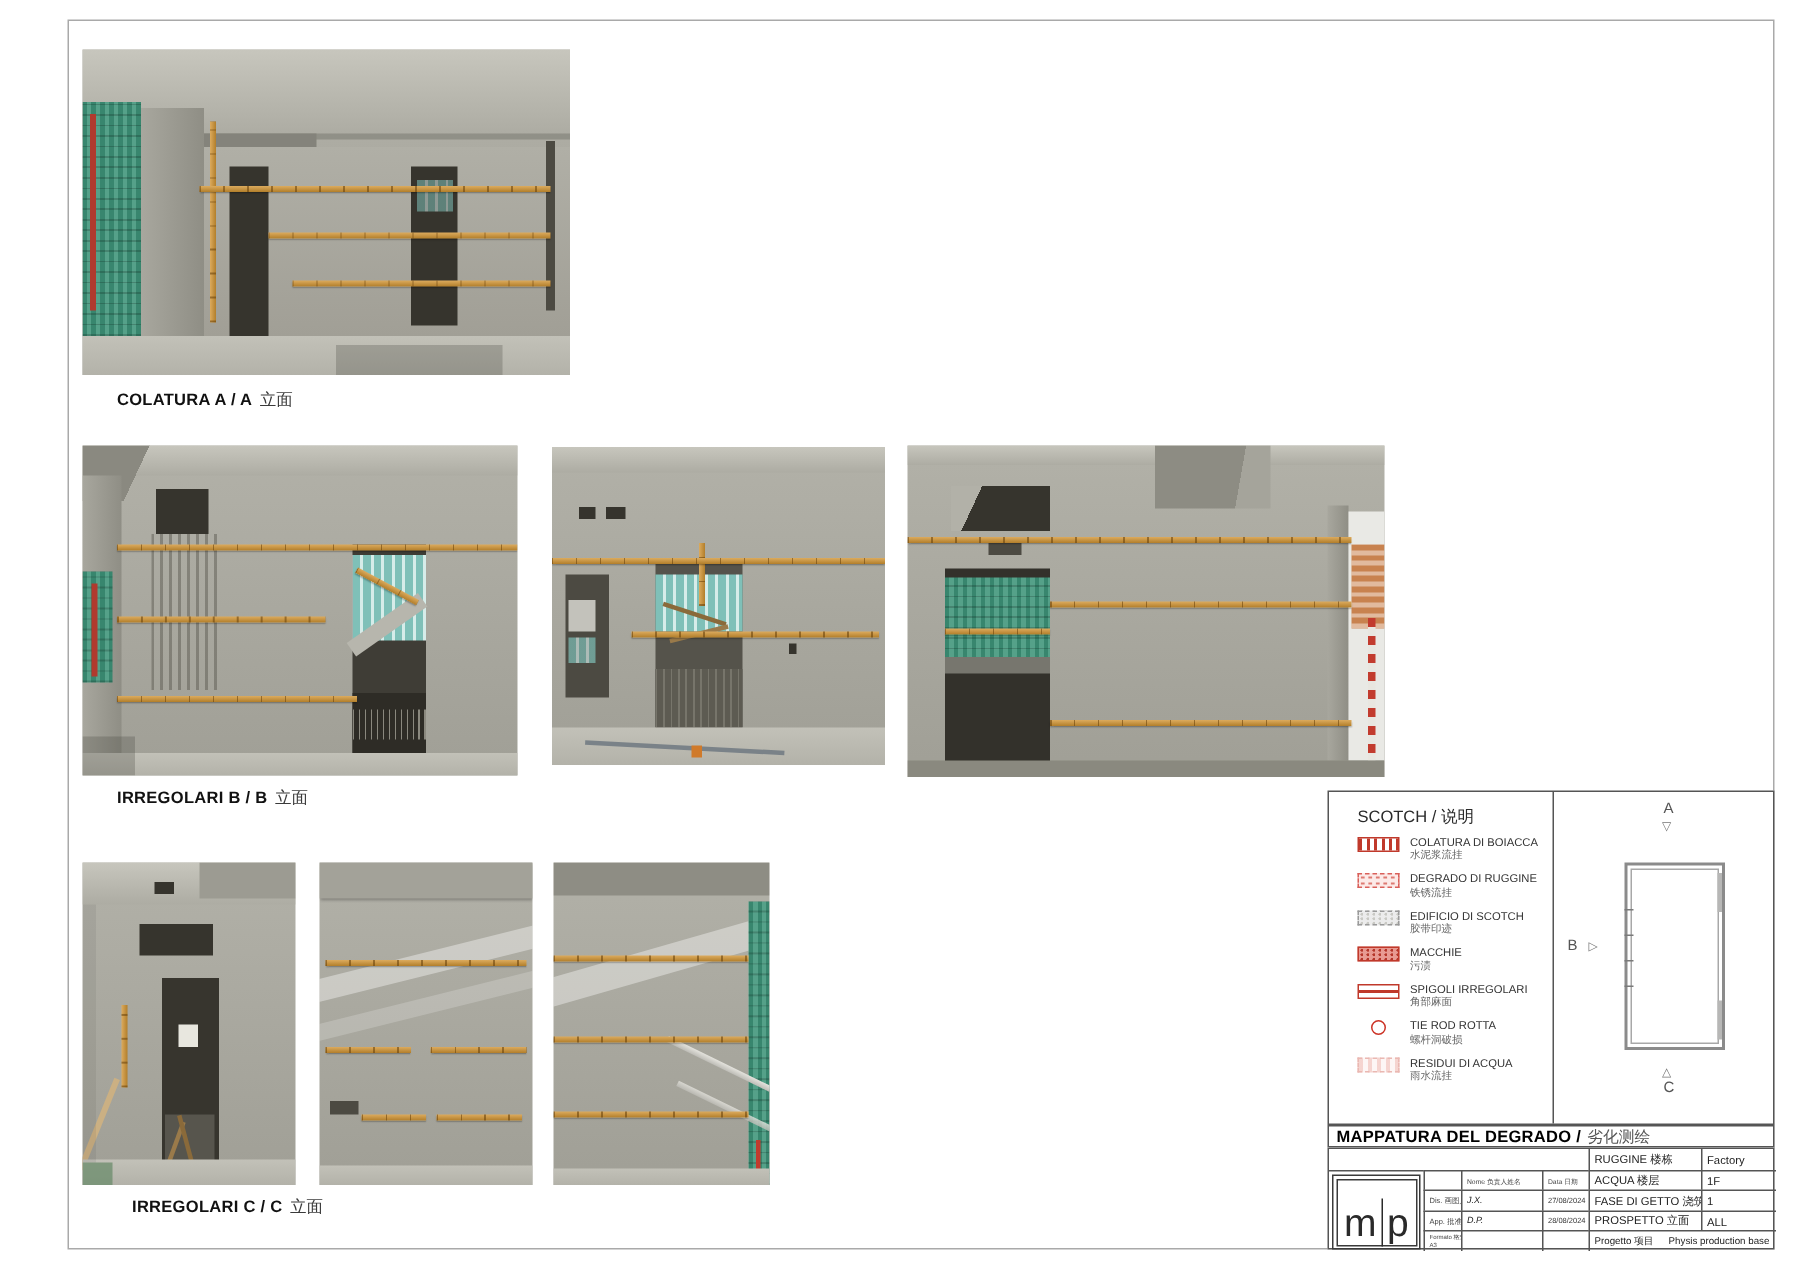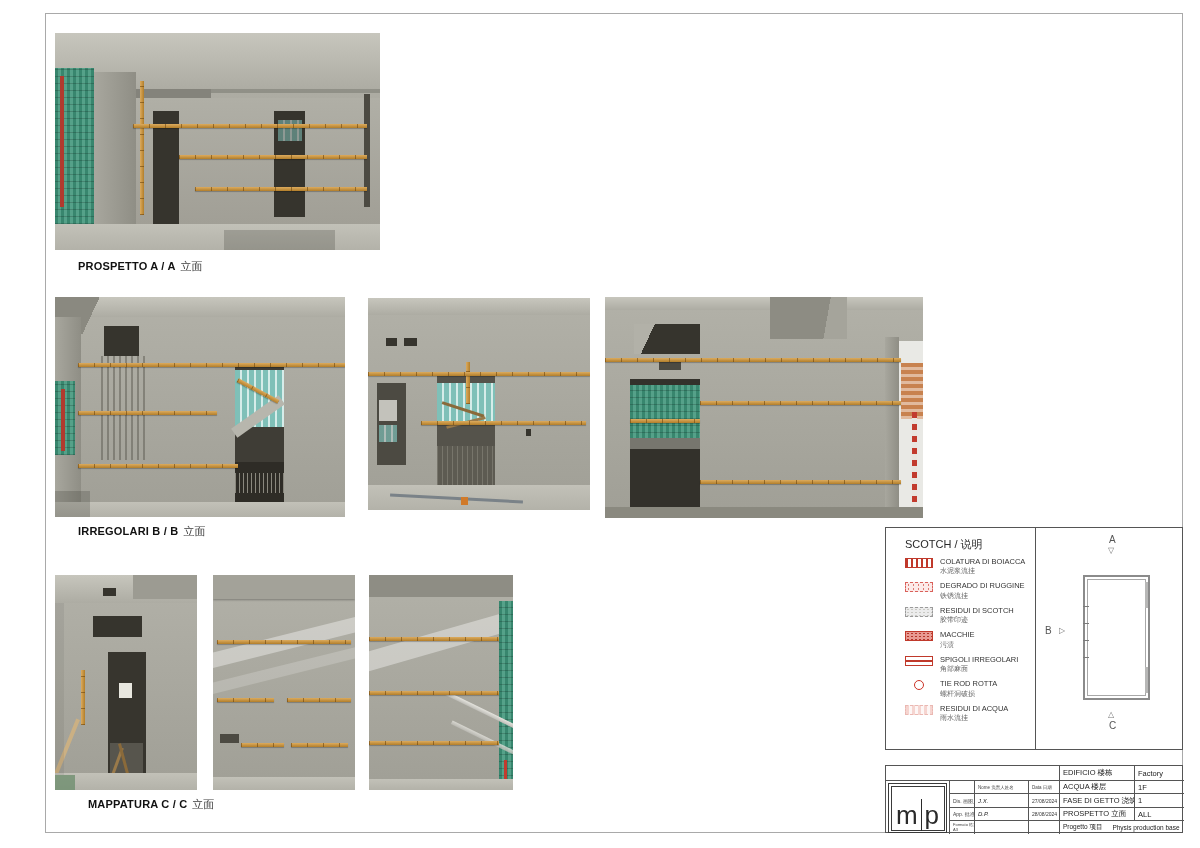--- a/index.html
+++ b/index.html
@@ -94,21 +94,21 @@
     <i class="f glass" style="left:68.5%;top:40%;width:7.5%;height:10%;opacity:.55"></i>
     <i class="f dark2" style="left:95%;top:28%;width:2%;height:52%"></i>
     <i class="f polev" style="left:26%;top:22%;height:62%"></i>
     <i class="f pole" style="left:24%;top:42%;width:72%"></i>
     <i class="f pole" style="left:38%;top:56%;width:58%"></i>
     <i class="f pole" style="left:43%;top:71%;width:53%"></i>
     <i class="f floor" style="left:0;top:88%;width:100%;height:12%"></i>
     <i class="f shadow" style="left:52%;top:91%;width:34%;height:9%"></i>
   </div>
   <div class="cap" style="left:78px;top:259px">
-    <b>PROSPETTO A / A</b><span class="zh">立面</span>
+    <b>COLATURA A / A</b><span class="zh">立面</span>
   </div>
 
   <div class="ph" style="left:55px;top:297px;width:290px;height:220px">
     <i class="f ceil" style="left:0;top:0;width:100%;height:9%"></i>
     <i class="f" style="left:0;top:0;width:22%;height:17%;background:linear-gradient(115deg,#8a8980 55%,rgba(0,0,0,0) 55%)"></i>
     <i class="f col" style="left:0;top:9%;width:9%;height:84%"></i>
     <i class="f net" style="left:0;top:38%;width:7%;height:34%"></i>
     <i class="f" style="left:2%;top:42%;width:1.5%;height:28%;background:#b03a2e"></i>
     <i class="f dark" style="left:17%;top:13%;width:12%;height:14%"></i>
     <i class="f stain" style="left:16%;top:27%;width:15%;height:47%"></i>
@@ -205,21 +205,21 @@
     <i class="f net" style="left:90%;top:12%;width:10%;height:88%"></i>
     <i class="f silver" style="left:50%;top:62%;width:55%;height:2%;transform:rotate(26deg)"></i>
     <i class="f silver" style="left:55%;top:75%;width:50%;height:2%;transform:rotate(26deg);opacity:.8"></i>
     <i class="f" style="left:94%;top:86%;width:2%;height:14%;background:#c23b2e"></i>
     <i class="f pole" style="left:0;top:29%;width:90%"></i>
     <i class="f pole" style="left:0;top:54%;width:90%"></i>
     <i class="f pole" style="left:0;top:77%;width:90%"></i>
     <i class="f floor" style="left:0;top:95%;width:100%;height:5%"></i>
   </div>
   <div class="cap" style="left:88px;top:797px">
-    <b>MAPPATURA C / C</b><span class="zh">立面</span>
+    <b>IRREGOLARI C / C</b><span class="zh">立面</span>
   </div>
 
   <div class="lg">
     <div class="lg-div"></div>
     <div class="lg-title">SCOTCH / 说明</div>
     <div class="lg-list">
       <div class="lg-item">
         <span class="sw sw-boiacca"></span>
         <span>
             <span class="lg-it">COLATURA DI BOIACCA</span>
@@ -229,21 +229,21 @@
       <div class="lg-item">
         <span class="sw sw-ruggine"></span>
         <span>
             <span class="lg-it">DEGRADO DI RUGGINE</span>
             <span class="lg-zh">铁锈流挂</span>
           </span>
       </div>
       <div class="lg-item">
         <span class="sw sw-scotch"></span>
         <span>
-            <span class="lg-it">RESIDUI DI SCOTCH</span>
+            <span class="lg-it">EDIFICIO DI SCOTCH</span>
             <span class="lg-zh">胶带印迹</span>
           </span>
       </div>
       <div class="lg-item">
         <span class="sw sw-macchie"></span>
         <span>
             <span class="lg-it">MACCHIE</span>
             <span class="lg-zh">污渍</span>
           </span>
       </div>
@@ -282,20 +282,24 @@
       <div class="plan-inner"></div>
       <i class="tick" style="top:24%"></i>
       <i class="tick" style="top:38%"></i>
       <i class="tick" style="top:52%"></i>
       <i class="tick" style="top:66%"></i>
       <i class="wallseg" style="top:4%;height:22%"></i>
       <i class="wallseg" style="bottom:4%;height:22%"></i>
     </div>
   </div>
 
+  <div class="tb-title">
+    <b>MAPPATURA DEL DEGRADO /</b>
+    <span class="zh">劣化测绘</span>
+  </div>
 
   <div class="tb">
 
     <div class="logo-cell">
       <div class="logo-box">
         <div class="logo-box-in">
           <span class="logo-letter">m</span>
           <span class="logo-bar"></span>
           <span class="logo-letter">p</span>
         </div>
@@ -316,21 +320,21 @@
 
     <div class="cell" style="left:63px;top:54px;width:25px;height:14px;align-items:flex-start;padding-top:1px">
       <span>
           <span class="fmt">Formato 格式</span>
           <span class="fmt">A3</span>
         </span>
     </div>
     <div class="cell" style="left:88px;top:54px;width:54px;height:14px"></div>
     <div class="cell" style="left:142px;top:54px;width:31px;height:14px"></div>
 
-    <div class="cell lbl toprow" style="left:173px;top:0;width:75px;height:14px">EDIFICIO 楼栋</div>
+    <div class="cell lbl toprow" style="left:173px;top:0;width:75px;height:14px">RUGGINE 楼栋</div>
     <div class="cell val toprow" style="left:248px;top:0;width:50px;height:14px;border-right:none">Factory</div>
     <div class="cell lbl" style="left:173px;top:14px;width:75px;height:13px">ACQUA 楼层</div>
     <div class="cell val" style="left:248px;top:14px;width:50px;height:13px">1F</div>
     <div class="cell lbl" style="left:173px;top:27px;width:75px;height:14px">FASE DI GETTO 浇筑阶段</div>
     <div class="cell val" style="left:248px;top:27px;width:50px;height:14px">1</div>
     <div class="cell lbl" style="left:173px;top:41px;width:75px;height:13px">PROSPETTO 立面</div>
     <div class="cell val" style="left:248px;top:41px;width:50px;height:13px">ALL</div>
     <div class="cell" style="left:173px;top:54px;width:125px;height:14px">
       <span class="prog">
           <span>Progetto 项目</span>

